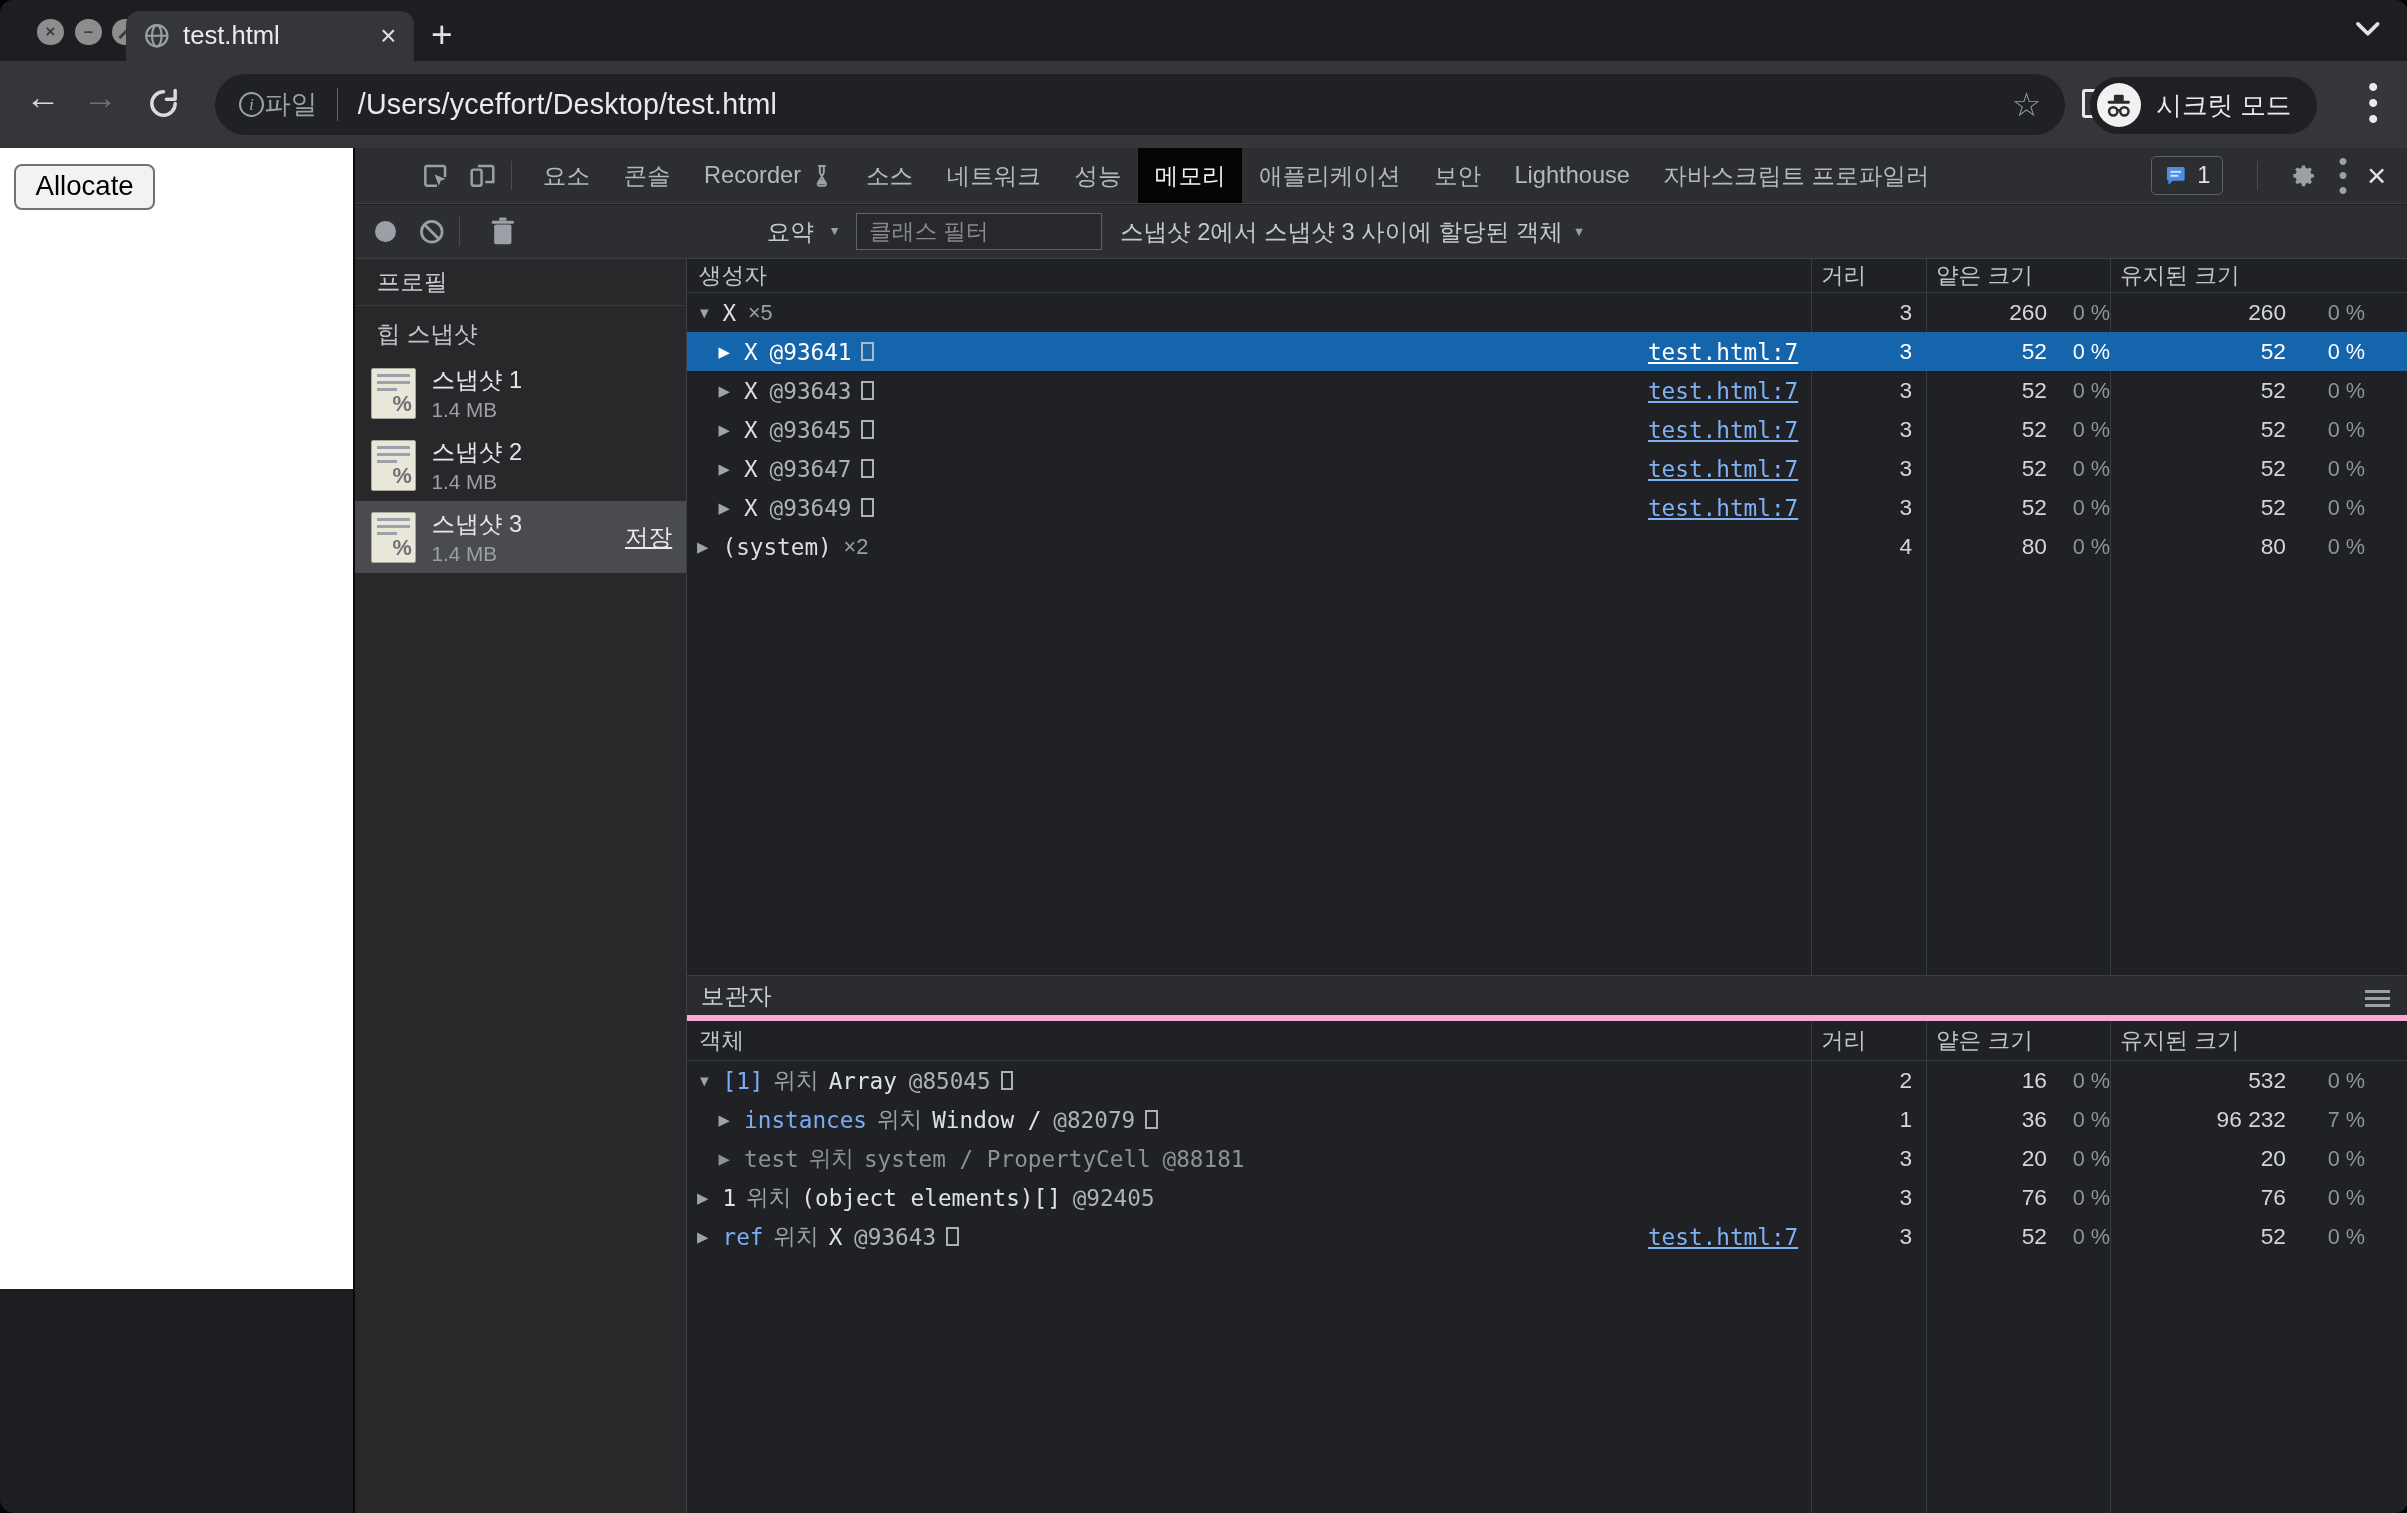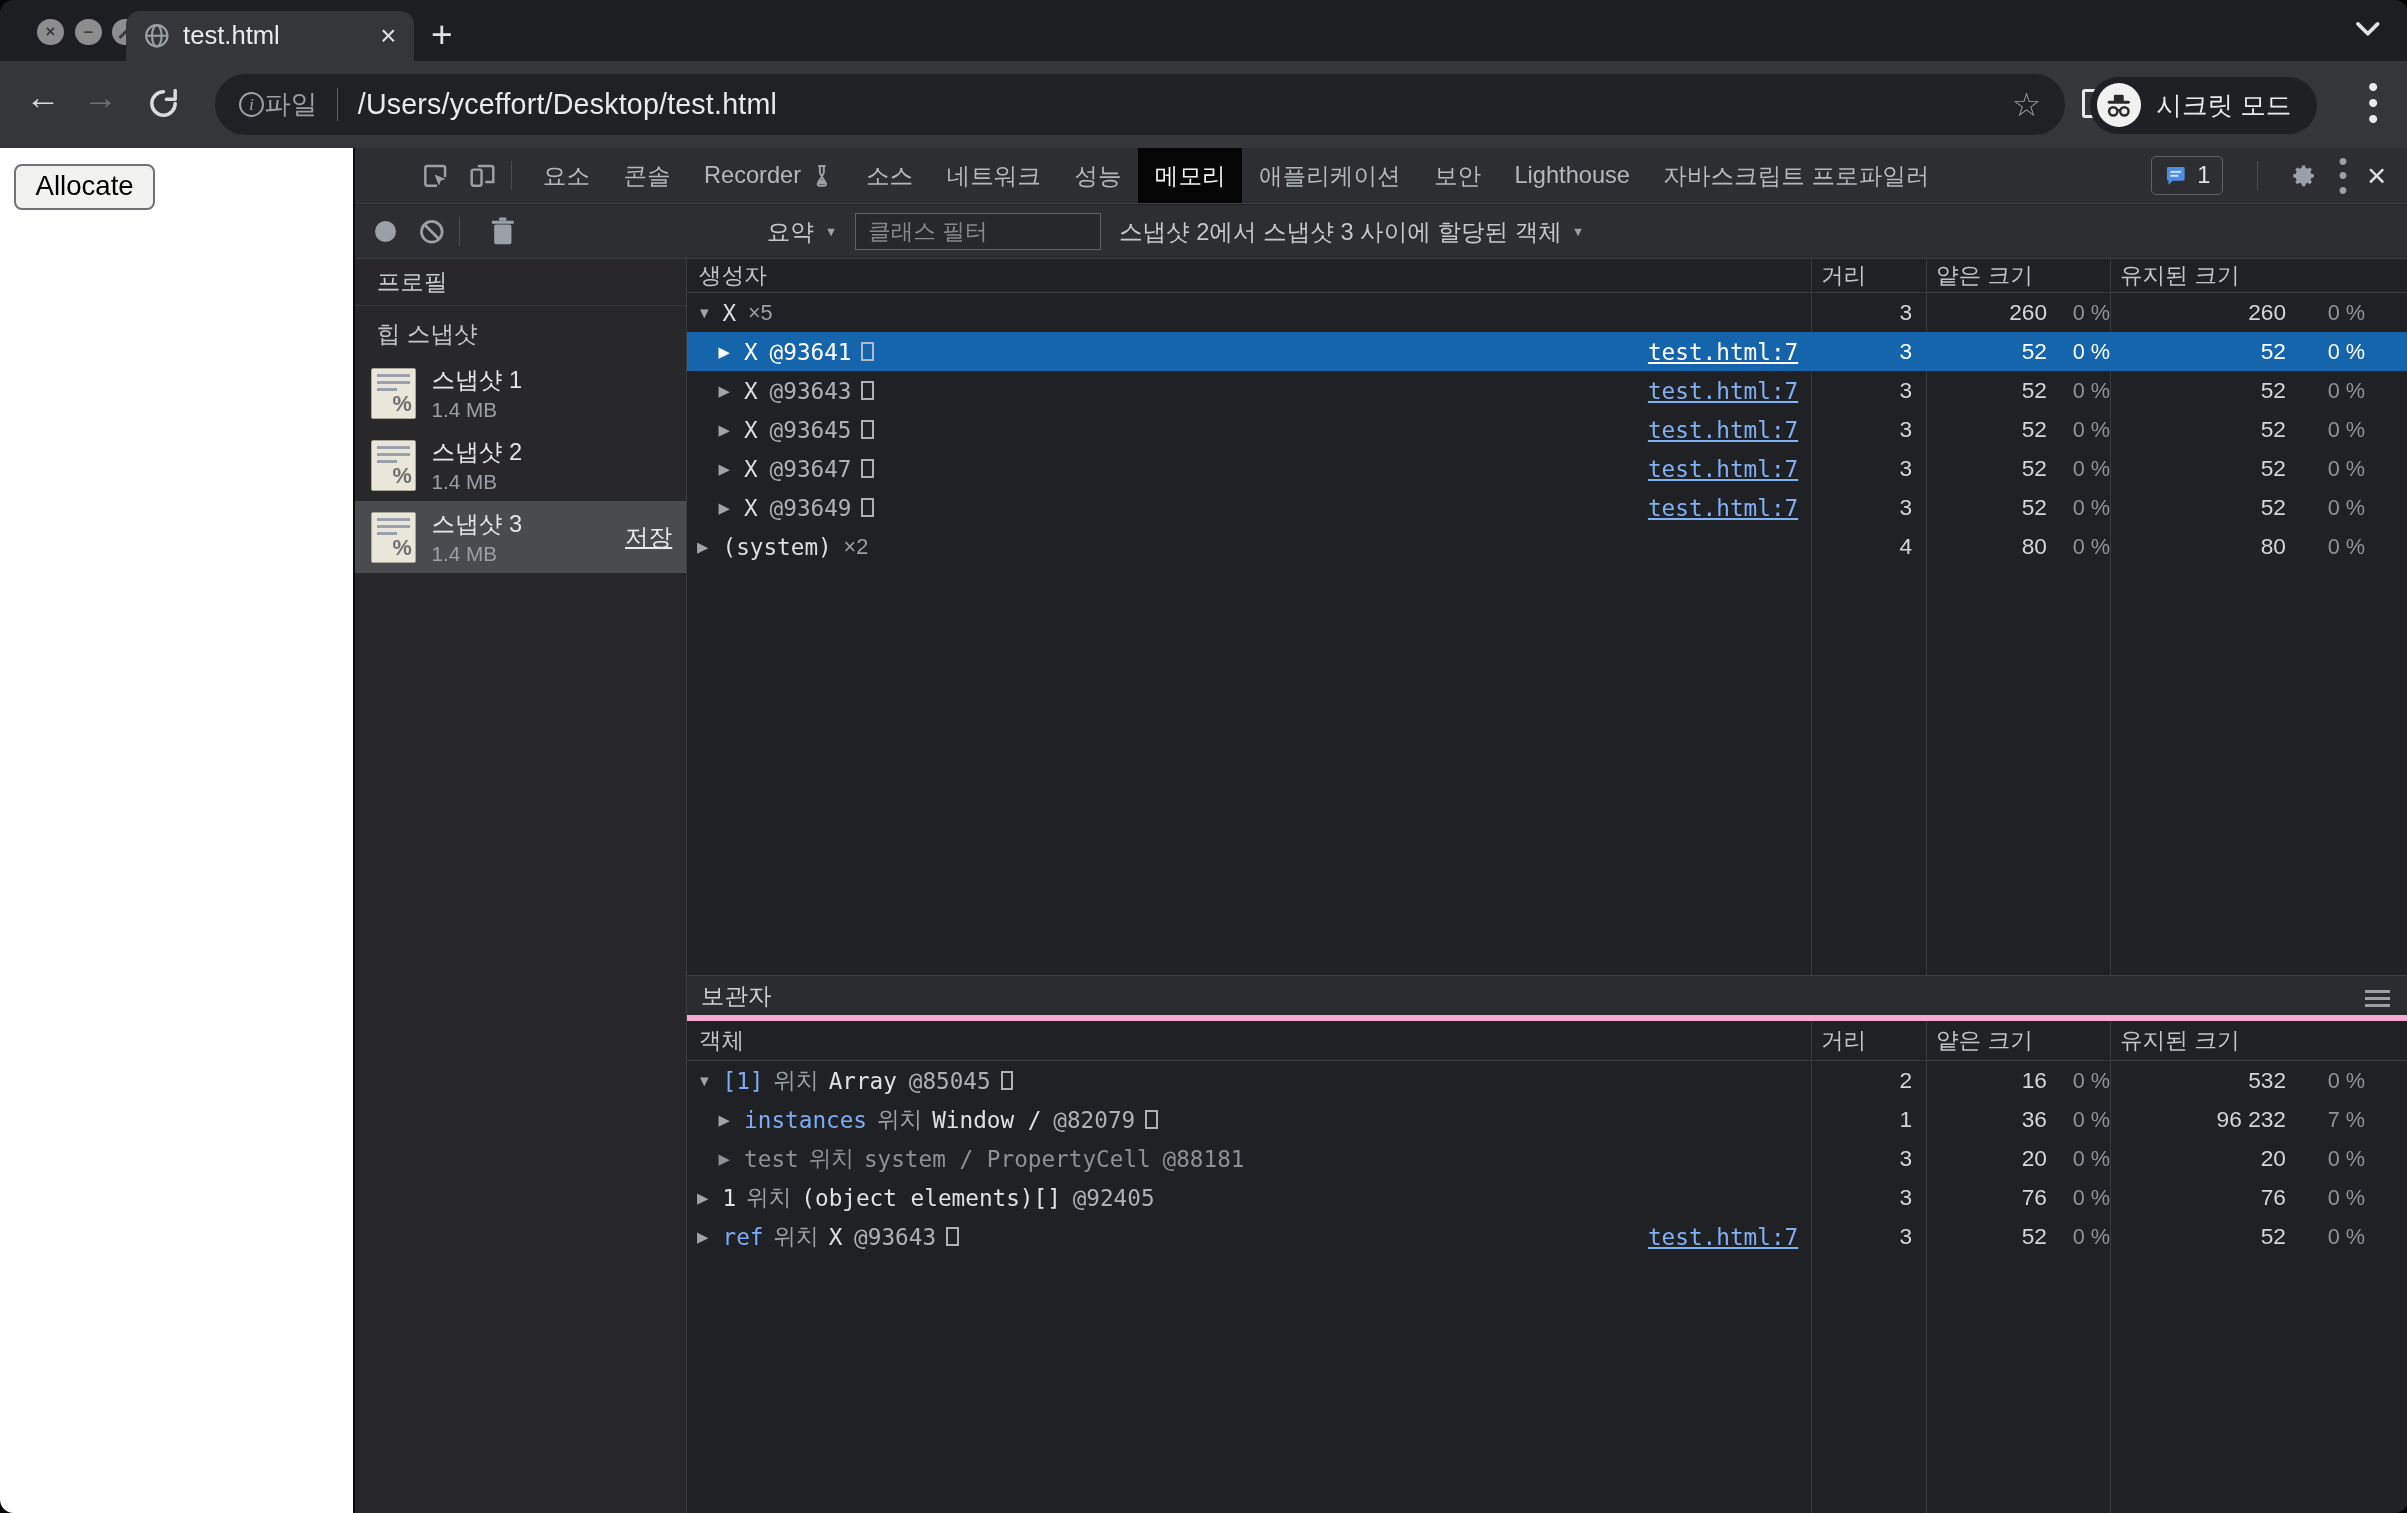--- a/index.html
+++ b/index.html
@@ -32,21 +32,21 @@
   .star { color:#9aa0a6; font-size:33px; }
   .sidepanel-ic { position:absolute; right:296px; top:27.6px; width:29.6px; height:29.6px; border:3.4px solid #e8eaed; border-radius:3px; }
   .sidepanel-ic::after{ content:""; position:absolute; right:-1px; top:-1px; width:9.9px; height:24.6px; background:#e8eaed; }
   .incog { position:absolute; right:91px; top:15.8px; height:57px; background:#1f2023; border-radius:28.6px; display:flex; align-items:center; padding:0 25.6px 0 6.9px; gap:15.8px; }
   .incog-circle { width:44px; height:44px; border-radius:50%; background:#f1f1f1; display:flex; align-items:center; justify-content:center; }
   .incog-label { color:#e8eaed; font-size:25.6px; }
   .menu-dots { position:absolute; right:29.6px; top:17.7px; color:#e8eaed; font-size:29.6px; letter-spacing:0; line-height:.55; text-align:center; }
   .menu-dots span{ display:block; }
 
   
-  .page { position:absolute; left:0; top:148px; width:353px; height:1365px; background:#ffffff; }
+  .page { position:absolute; left:0; top:148px; width:353px; height:1141px; background:#ffffff; }
   .alloc-btn { position:absolute; left:13.8px; top:15.8px; padding:3.9px 19.7px 5.9px; font-size:27.6px; color:#000; background:#f2f2f0; border:2px solid #6f7276; border-radius:7.9px; font-family:"Liberation Sans", sans-serif; }
 
   
   .devtools { position:absolute; left:353px; top:148px; width:1702px; right:0; height:1365px; background:#1f2124; border-left:2px solid #0a0a0a; width:2055px; }
   .dt-tabbar { position:absolute; left:0; top:0; width:100%; height:56px; background:#2c2e31; border-bottom:1px solid #3c4043; display:flex; align-items:center;padding-left:48px; }
   .dt-icbtn { margin-left:17.7px; display:flex; align-items:center; }
   .dt-div { width:1px; height:29.6px; background:#4a4d50; margin:0 13.8px; }
   .dt-tabs { display:flex; height:100%; align-items:center; }
   .dt-tab { height:100%; display:flex; align-items:center; padding:0 16.7px; color:#b4b8bc; font-size:23.6px; white-space:nowrap; gap:9.9px; }
   .dt-tab.sel { background:#050505; color:#f1f3f4; }
@@ -55,21 +55,21 @@
   .gear { color:#9aa0a6; }
   .dt-x { color:#dfe1e4; font-size:33px; line-height:1; }
   .dots3 { color:#9aa0a6; font-size:25.6px; line-height:.55; text-align:center; }
   .dots3 span{display:block;}
 
   
   .dt-toolbar { position:absolute; left:0; top:57px; width:100%; height:54px; background:#2c2e31; border-bottom:1px solid #3c4043; display:flex; align-items:center; }
   .rec-circle { width:21.7px; height:21.7px; border-radius:50%; background:#9aa0a6; margin-left:19.7px; }
   .block-ic { margin-left:21.7px; }
   .trash-ic { margin-left:15.8px; }
-  .summary-dd { margin-left:251px; color:#c5c8cb; font-size:23.6px; display:flex; align-items:center; gap:11px; }
+  .summary-dd { margin-left:251px; color:#c5c8cb; font-size:23.6px; display:flex; align-items:center; gap:17px;font-family:Liberation Mono, monospace; }
   .caret { font-size:12.8px; color:#9aa0a6; }
   .class-filter { margin-left:17.7px; width:246px; height:37px; background:#26282b; border:1px solid #5f6368; color:#dfe1e4; font-size:22.7px; padding:0 11.8px; font-family:"Liberation Sans", sans-serif; }
   .class-filter::placeholder { color:#87898c; }
   .alloc-dd { margin-left:17.7px; color:#c5c8cb; font-size:23.6px; display:flex; align-items:center; gap:9.9px; white-space:nowrap; }
 
   
   .dt-body { position:absolute; left:0; top:111px; bottom:0; width:100%; display:flex; }
   .dt-sidebar { width:332px; background:#28282b; border-right:1px solid #3c4043; position:relative; }
   .profiles-hd { height:47px; line-height:47px; padding-left:21.7px; color:#c8cbce; font-size:23.6px; border-bottom:1px solid #36383b; }
   .heap-hd { height:51px; line-height:57px; padding-left:21.7px; color:#c2c5c8; font-size:23.6px; }

